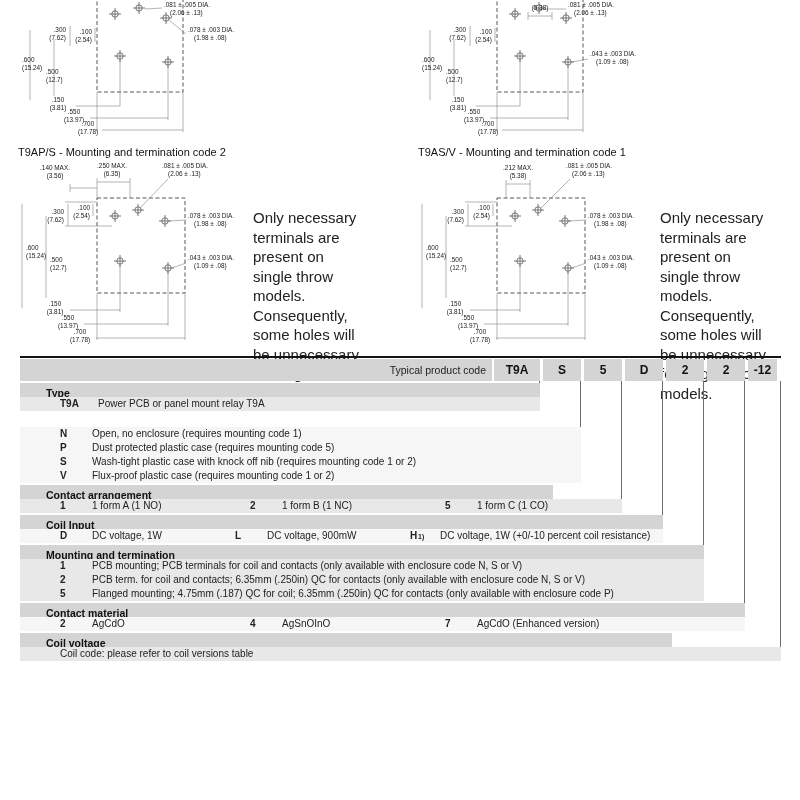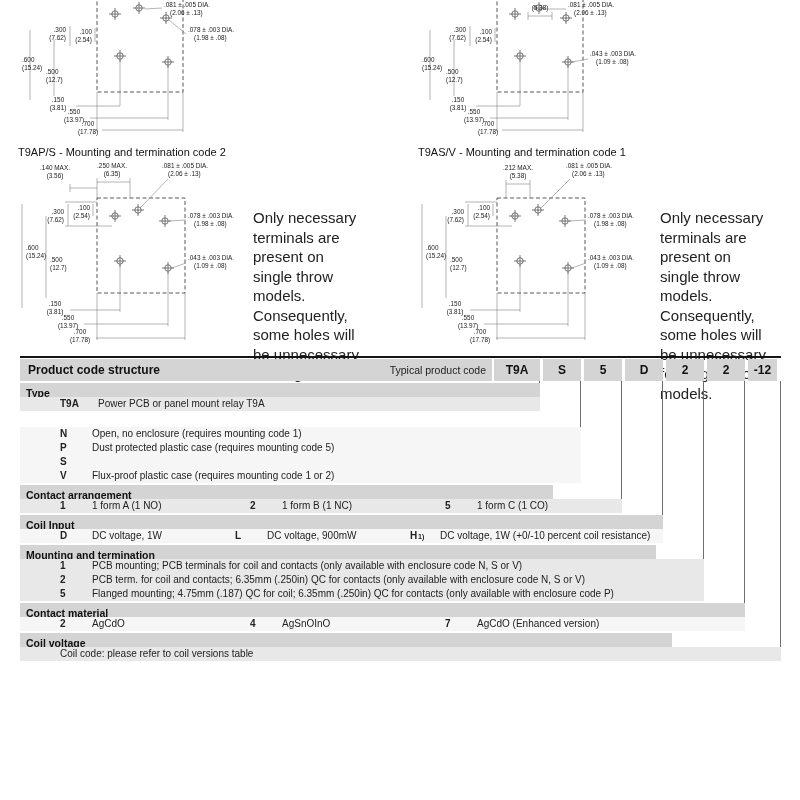--- a/index.html
+++ b/index.html
@@ -12,21 +12,21 @@
   svg .ln{stroke:#555;stroke-width:0.8;fill:none;}
   svg .thin{stroke:#777;stroke-width:0.55;fill:none;}
   svg .dash{stroke:#444;stroke-width:0.9;fill:none;stroke-dasharray:4 2.5;}
   
   .rule{background:#151515;}
   .pc-header{background:#d4d4d4;height:22px;}
   .pc-title{display:inline-block;font-weight:bold;font-size:12px;line-height:22px;padding-left:8px;color:#111;}
   .typical{position:absolute;right:6px;top:0;line-height:22px;font-size:10.5px;color:#222;}
   .code-box{background:#d4d4d4;height:22px;line-height:22px;text-align:center;font-weight:bold;font-size:12px;color:#111;}
   .band{background:#d4d4d4;height:14px;box-sizing:border-box;padding-left:6px;}
-  .band-label{font-size:10.5px;font-weight:bold;line-height:14px;color:#111;}
+  .band-label{font-size:10.5px;font-weight:bold;line-height:14px;color:#111;margin-left:20px;}
   .row{height:14px;font-size:10px;line-height:14px;color:#222;}
   .row-dark{background:#e8e8e8;}
   .row-light{background:#f6f6f6;}
   .row .code{position:absolute;top:0;font-weight:bold;white-space:nowrap;}
   .row .desc{position:absolute;top:0;white-space:nowrap;}
   .row .suptext{position:absolute;top:1px;font-size:7px;font-weight:bold;}
   .vline{width:1px;background:#6e6e6e;}
 </style>
 </head>
 <body>
@@ -295,21 +295,20 @@
       <text x="70" y="184" text-anchor="middle">(17.78)</text>
     </g>
   </svg>
 
   <div class="note abs" style="left:253px;top:208px;width:112px">Only necessary terminals are present on single throw models. Consequently, some holes will be unnecessary for single throw models.</div>
   <div class="note abs" style="left:660px;top:208px;width:112px">Only necessary terminals are present on single throw models. Consequently, some holes will be unnecessary for single throw models.</div>
 
   <div class="rule abs" style="left:20px;top:356px;width:761px;height:2px"></div>
 
   <div class="pc-header abs" style="left:20px;top:359px;width:472px">
-    <span class="pc-title">Product code structure</span>
     <span class="typical">Typical product code</span>
   </div>
 
   <div class="code-box abs" style="left:494px;top:359px;width:46px">T9A</div>
   <div class="code-box abs" style="left:543px;top:359px;width:38px">S</div>
   <div class="code-box abs" style="left:584px;top:359px;width:38px">5</div>
   <div class="code-box abs" style="left:625px;top:359px;width:38px">D</div>
   <div class="code-box abs" style="left:666px;top:359px;width:38px">2</div>
   <div class="code-box abs" style="left:707px;top:359px;width:38px">2</div>
   <div class="code-box abs" style="left:748px;top:359px;width:29px">-12</div>
@@ -333,20 +332,21 @@
   <div class="row row-light abs" style="left:20px;top:427px;width:561px">
     <span class="code" style="left:40px">N</span>
     <span class="desc" style="left:72px">Open, no enclosure (requires mounting code 1)</span>
   </div>
   <div class="row row-light abs" style="left:20px;top:441px;width:561px">
     <span class="code" style="left:40px">P</span>
     <span class="desc" style="left:72px">Dust protected plastic case (requires mounting code 5)</span>
   </div>
   <div class="row row-light abs" style="left:20px;top:455px;width:561px">
     <span class="code" style="left:40px">S</span>
+    <span class="desc" style="left:72px">Wash-tight plastic case with knock off nib (requires mounting code 1 or 2)</span>
   </div>
   <div class="row row-light abs" style="left:20px;top:469px;width:561px">
     <span class="code" style="left:40px">V</span>
     <span class="desc" style="left:72px">Flux-proof plastic case (requires mounting code 1 or 2)</span>
   </div>
 
   <div class="band abs" style="left:20px;top:485px;width:533px">
     <span class="band-label">Contact arrangement</span>
   </div>
   <div class="row row-dark abs" style="left:20px;top:499px;width:602px">
@@ -364,21 +364,21 @@
   <div class="row row-light abs" style="left:20px;top:529px;width:643px">
     <span class="code" style="left:40px">D</span>
     <span class="desc" style="left:72px">DC voltage, 1W</span>
     <span class="code" style="left:215px">L</span>
     <span class="desc" style="left:247px">DC voltage, 900mW</span>
     <span class="code" style="left:390px">H</span>
     <span class="suptext" style="left:398px">1)</span>
     <span class="desc" style="left:420px">DC voltage, 1W (+0/-10 percent coil resistance)</span>
   </div>
 
-  <div class="band abs" style="left:20px;top:545px;width:636px">
+  <div class="band abs" style="left:20px;top:545px;width:684px">
     <span class="band-label">Mounting and termination</span>
   </div>
   <div class="row row-dark abs" style="left:20px;top:559px;width:684px">
     <span class="code" style="left:40px">1</span>
     <span class="desc" style="left:72px">PCB mounting; PCB terminals for coil and contacts (only available with enclosure code N, S or V)</span>
   </div>
   <div class="row row-dark abs" style="left:20px;top:573px;width:684px">
     <span class="code" style="left:40px">2</span>
     <span class="desc" style="left:72px">PCB term. for coil and contacts; 6.35mm (.250in) QC for contacts (only available with enclosure code N, S or V)</span>
   </div>

